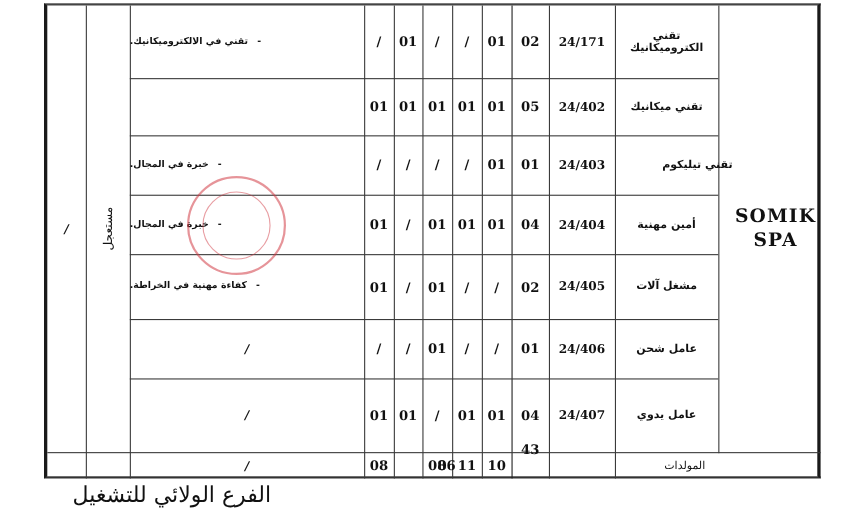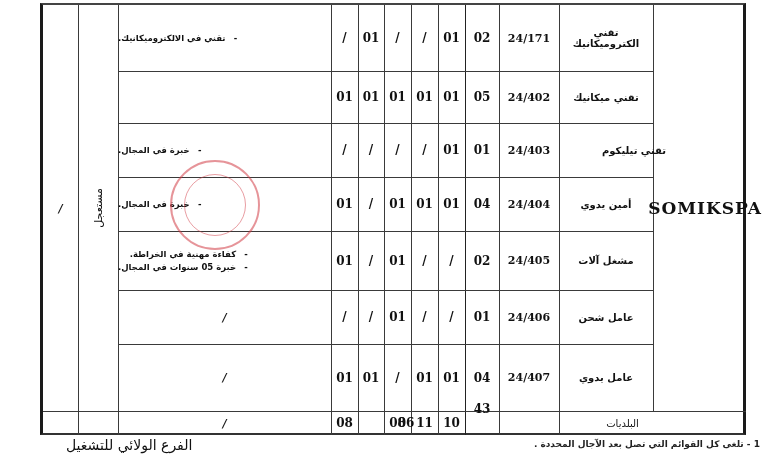--- a/index.html
+++ b/index.html
@@ -39,21 +39,21 @@
   .total-label { font-size: 10px; direction: rtl; }
   .stamp {
     position: absolute; left: 170px; top: 160px; width: 90px; height: 90px; border-radius: 50%;
     border: 2px solid rgba(210,60,70,0.55); box-sizing: border-box; pointer-events: none;
   }
   .stamp::after {
     content: ""; position: absolute; left: 12px; top: 12px; right: 12px; bottom: 12px;
     border-radius: 50%; border: 1px solid rgba(210,60,70,0.5);
   }
   .footer-left {
-    position: absolute; left: 66px; top: 437px; font-size: 14px; font-weight: normal;
+    position: absolute; left: 66px; top: 437px; font-size: 20px; font-weight: normal;
     direction: rtl; color: #111;
   }
   .footer-right {
     position: absolute; right: 20px; top: 437px; font-size: 9px; font-weight: bold; direction: rtl;
     text-align: right; line-height: 14px; color: #222;
   }
   .footer-right .u { text-decoration: underline; }
 </style>
 </head>
 <body>
@@ -78,21 +78,21 @@
   <div class="hl" style="left:75px;width:535px;top:226px;"></div>
   <div class="hl" style="left:75px;width:535px;top:285px;"></div>
   <div class="hl" style="left:75px;width:535px;top:339px;"></div>
   <div class="hl" style="left:0;width:703px;top:406px;"></div>
 
   <div class="cell slash" style="left:0;top:0;width:35px;height:406px;">/</div>
   <div class="cell" style="left:35px;top:0;width:40px;height:406px;">
     <span class="vertical">مستعجل</span>
   </div>
 
-  <div class="cell company" style="left:610px;top:0;width:104px;height:406px;flex-direction:row;">
+  <div class="cell company" style="left:610px;top:0;width:104px;height:406px;flex-direction:column;">
     <span>SOMIK</span>
     <span>SPA</span>
   </div>
 
   <div>
     <div class="cell desc" style="left:75px;top:0;width:213px;height:66px;">
       <ul>
           <li>تقني في الالكتروميكانيك.</li>
         </ul>
     </div>
@@ -143,28 +143,27 @@
           <li>خبرة في المجال.</li>
         </ul>
     </div>
     <div class="cell num" style="left:288px;top:172px;width:27px;height:54px;">01</div>
     <div class="cell num" style="left:315px;top:172px;width:26px;height:54px;">/</div>
     <div class="cell num" style="left:341px;top:172px;width:27px;height:54px;">01</div>
     <div class="cell num" style="left:368px;top:172px;width:27px;height:54px;">01</div>
     <div class="cell num" style="left:395px;top:172px;width:27px;height:54px;">01</div>
     <div class="cell num" style="left:422px;top:172px;width:34px;height:54px;">04</div>
     <div class="cell code" style="left:456px;top:172px;width:60px;height:54px;">24/404</div>
-    <div class="cell job" style="left:516px;top:172px;width:94px;height:54px;">أمين يدوي</div>
+    <div class="cell job" style="left:516px;top:172px;width:94px;height:54px;">أمين مهنية</div>
   </div>
 
   <div>
     <div class="cell desc" style="left:75px;top:226px;width:213px;height:59px;">
       <ul>
           <li>كفاءة مهنية في الخراطة.</li>
-          <li>خبرة 05 سنوات في المجال.</li>
         </ul>
     </div>
     <div class="cell num" style="left:288px;top:226px;width:27px;height:59px;">01</div>
     <div class="cell num" style="left:315px;top:226px;width:26px;height:59px;">/</div>
     <div class="cell num" style="left:341px;top:226px;width:27px;height:59px;">01</div>
     <div class="cell num" style="left:368px;top:226px;width:27px;height:59px;">/</div>
     <div class="cell num" style="left:395px;top:226px;width:27px;height:59px;">/</div>
     <div class="cell num" style="left:422px;top:226px;width:34px;height:59px;">02</div>
     <div class="cell code" style="left:456px;top:226px;width:60px;height:59px;">24/405</div>
     <div class="cell job" style="left:516px;top:226px;width:94px;height:59px;">مشغل آلات</div>
@@ -195,23 +194,22 @@
   </div>
 
   <div>
     <div class="cell slash" style="left:75px;top:406px;width:213px;height:24px;">/</div>
     <div class="cell num" style="left:288px;top:406px;width:27px;height:24px;">08</div>
     <div class="cell num" style="left:315px;top:406px;width:26px;height:24px;padding-left:48px;">06</div>
     <div class="cell num" style="left:341px;top:406px;width:27px;height:24px;">08</div>
     <div class="cell num" style="left:368px;top:406px;width:27px;height:24px;">11</div>
     <div class="cell num" style="left:395px;top:406px;width:27px;height:24px;">10</div>
     <div class="cell num" style="left:422px;top:392px;width:34px;height:24px;">43</div>
-    <div class="cell total-label" style="left:456px;top:406px;width:247px;height:24px;">البلديات</div>
+    <div class="cell total-label" style="left:456px;top:406px;width:247px;height:24px;">المولدات</div>
   </div>
 </div>
 
 <div class="stamp"></div>
 
 <div class="footer-left">الفرع الولائي للتشغيل</div>
 
 <div class="footer-right">
-  <div>1 - تلغى كل القوائم التي تصل بعد الآجال المحددة .</div>
 </div>
 
 </body></html>

